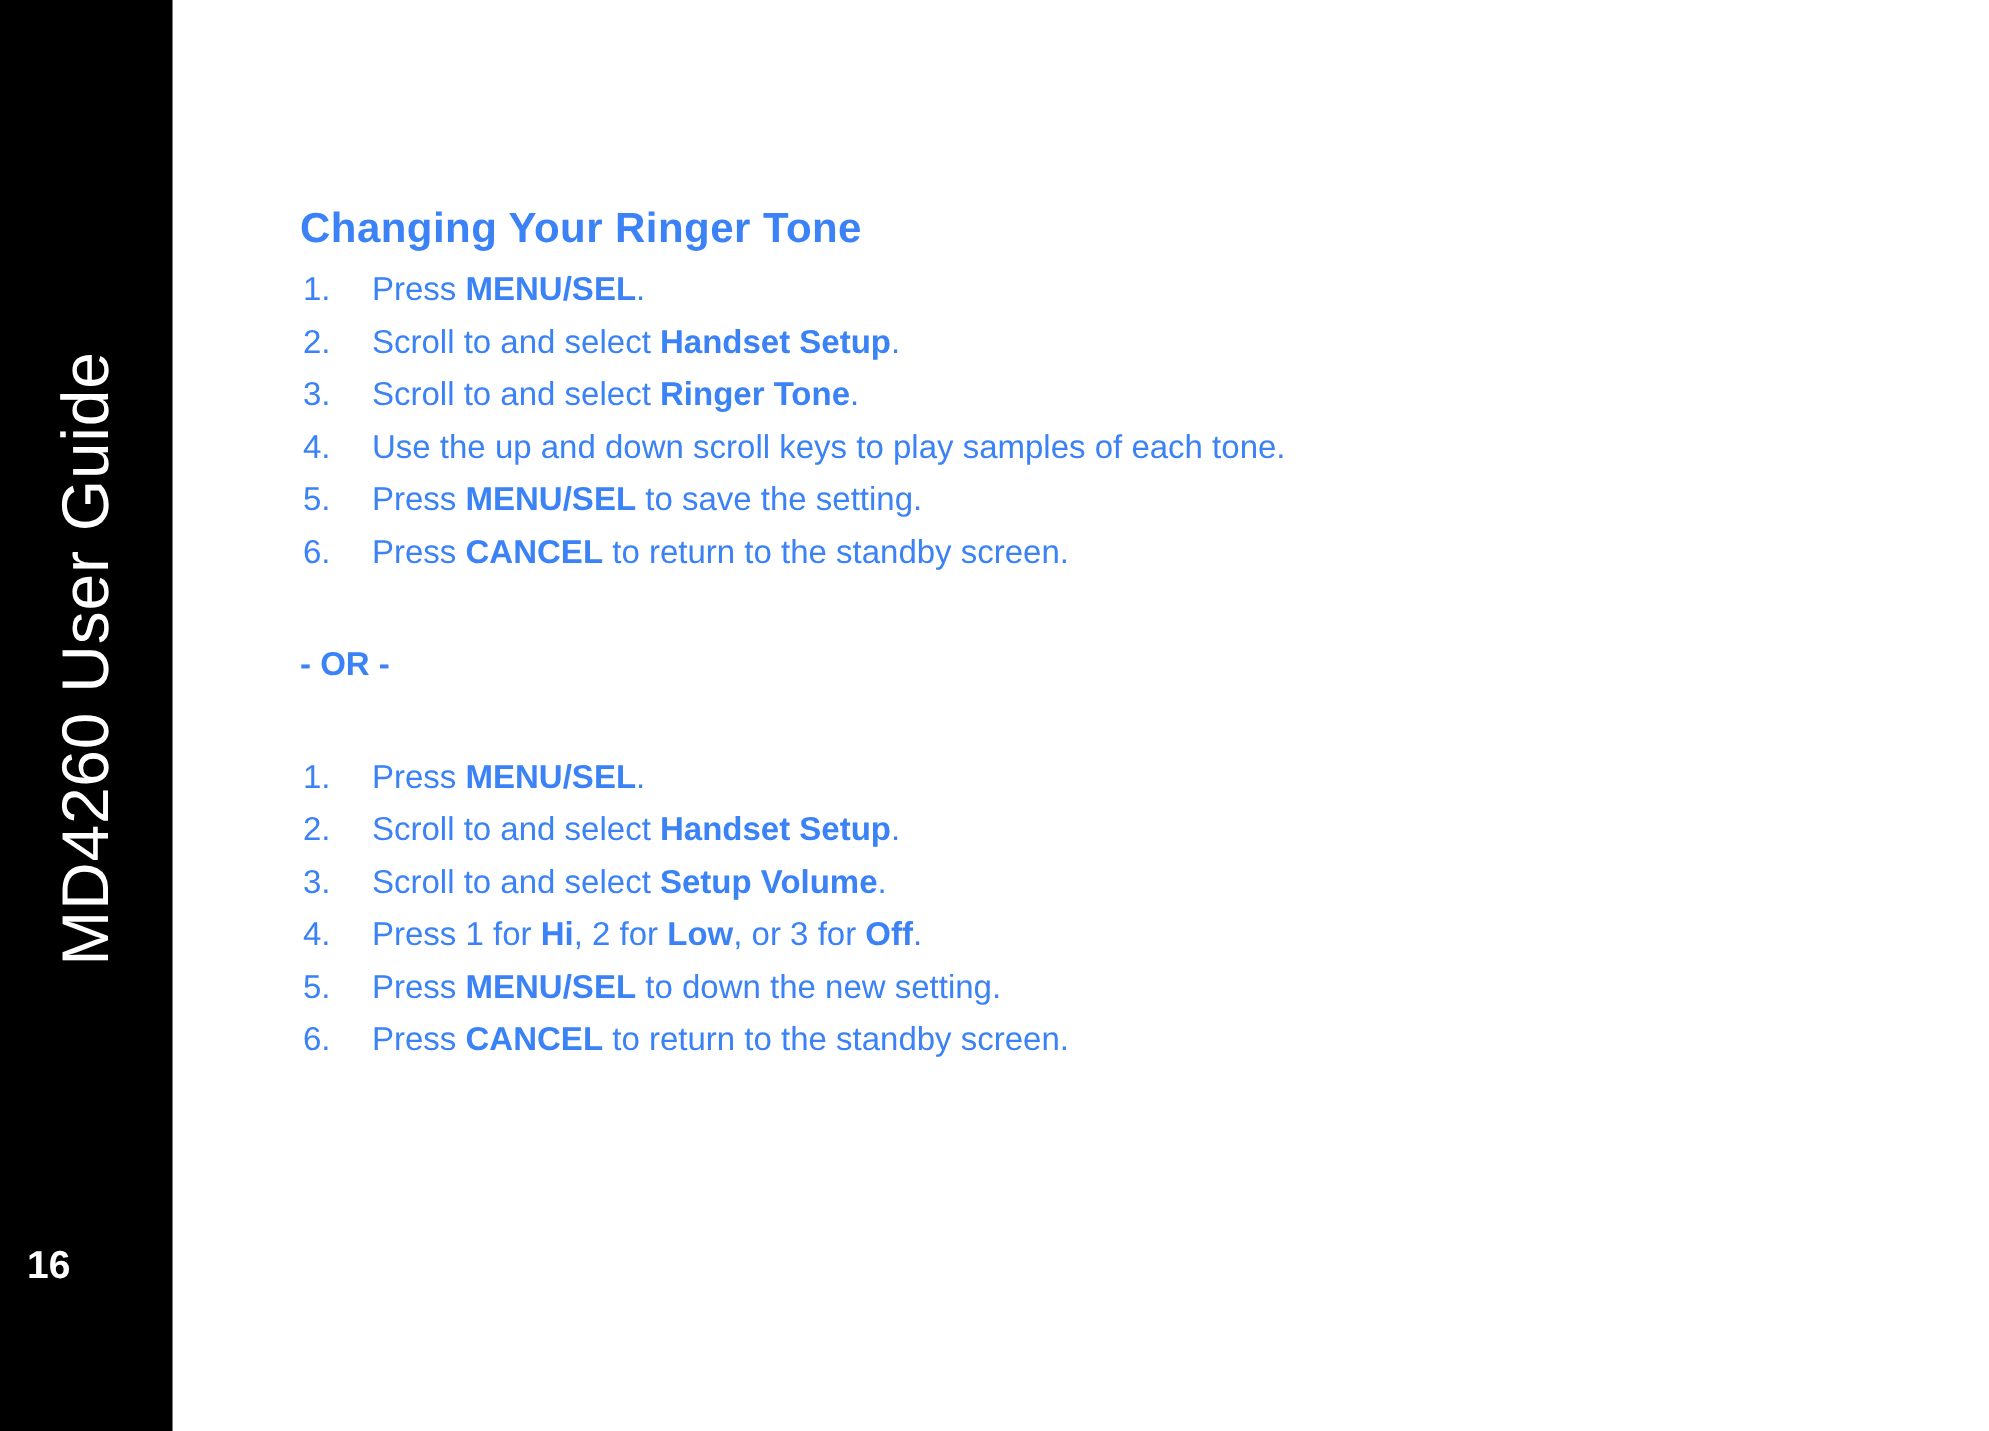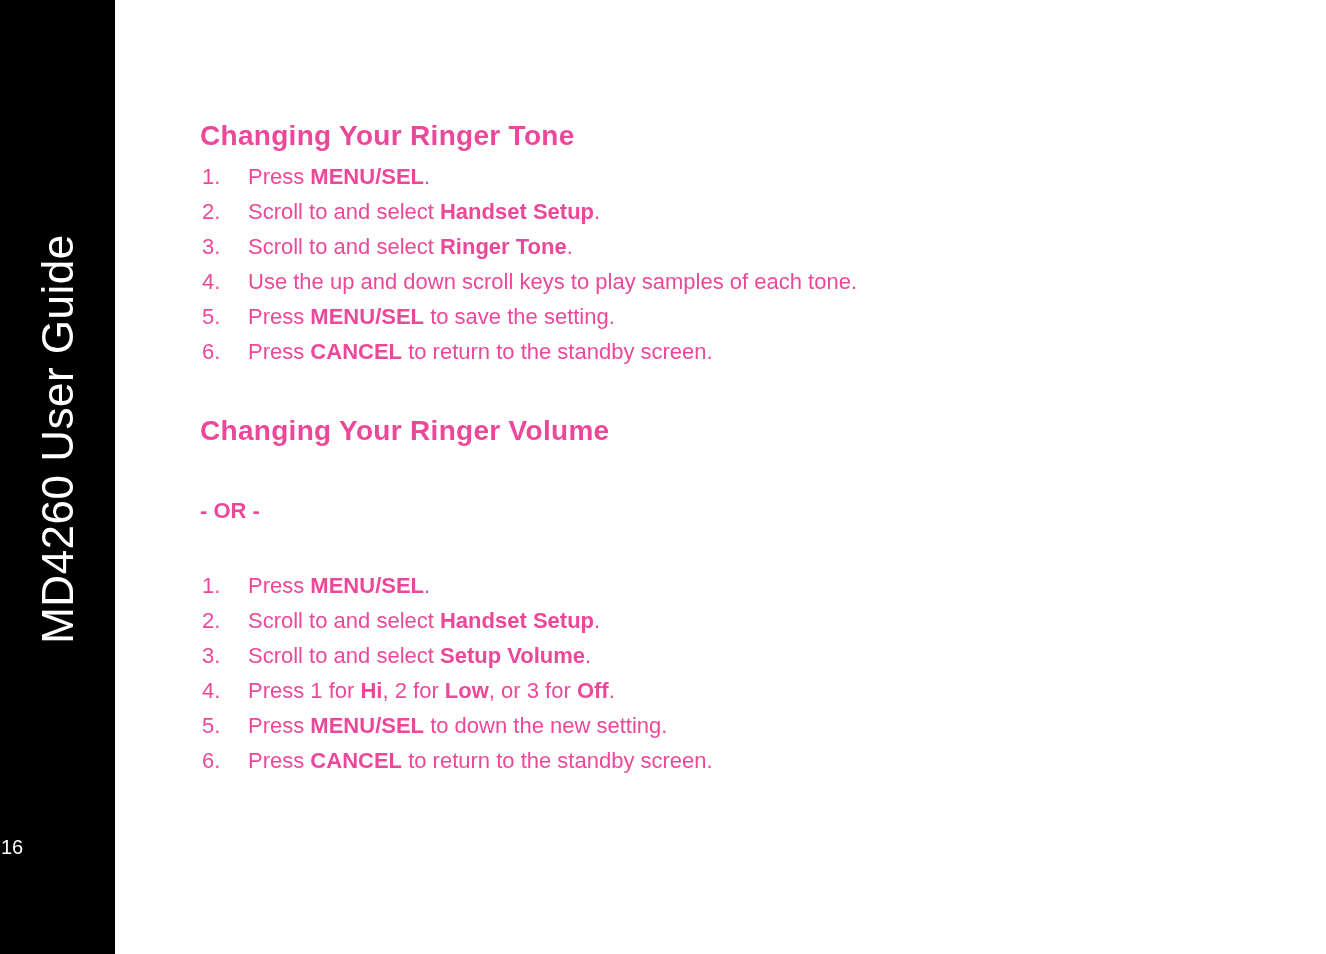--- a/index.html
+++ b/index.html
@@ -29,30 +29,31 @@
       transform: translate(-50%, -50%) rotate(-90deg);
       transform-origin: center;
       white-space: nowrap;
       font-size: 44px;
       font-weight: 400;
       letter-spacing: 0.5px;
     }
     .page-number {
       position: absolute;
       bottom: 95px;
-      left: 1px;
-      font-size: 20px;
-      font-weight: normal;
+      left: 18px;
+      font-size: 26px;
+      font-weight: bold;
     }
     .content {
       padding: 115px 80px 40px 85px;
       flex: 1;
-      color: #ec4899;
+      color: #3b82f6;
       font-size: 22px;
       line-height: 1.5;
+      margin-top: 16px;
     }
     .section-heading {
       font-size: 28px;
       font-weight: 900;
       margin-bottom: 3px;
       letter-spacing: 0.3px;
     }
     .section-heading.mt {
       margin-top: 42px;
     }
@@ -118,21 +119,20 @@
   </div>
   <div class="list-row">
     <div class="list-num">5.</div>
     <div class="list-text"><span>Press </span><span class="bold">MENU/SEL</span><span> to save the setting.</span></div>
   </div>
   <div class="list-row">
     <div class="list-num">6.</div>
     <div class="list-text"><span>Press </span><span class="bold">CANCEL</span><span> to return to the standby screen.</span></div>
   </div>
 
-  <div class="section-heading mt">Changing Your Ringer Volume</div>
 
 
   <div class="or-sep">- OR -</div>
 
   <div class="list-row">
     <div class="list-num">1.</div>
     <div class="list-text"><span>Press </span><span class="bold">MENU/SEL</span><span>.</span></div>
   </div>
   <div class="list-row">
     <div class="list-num">2.</div>

